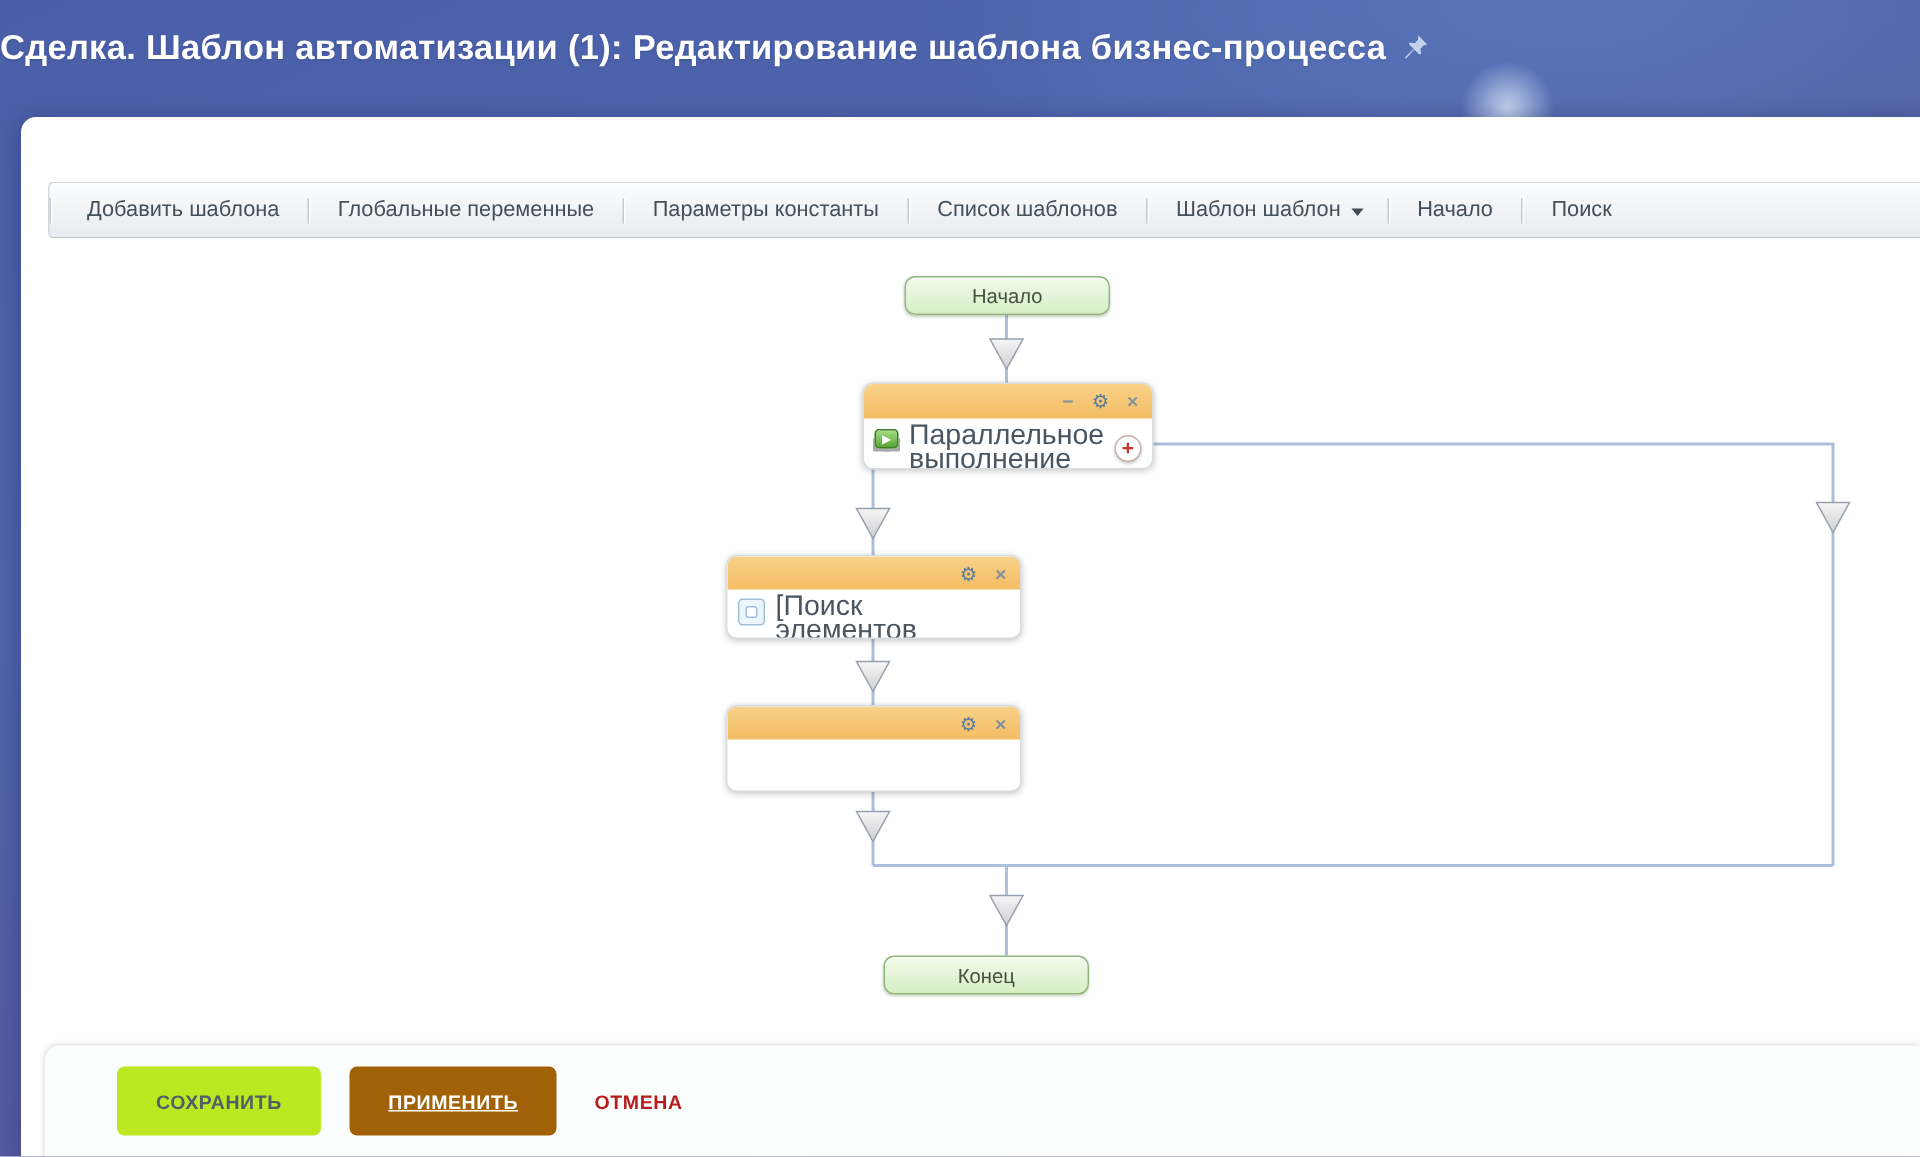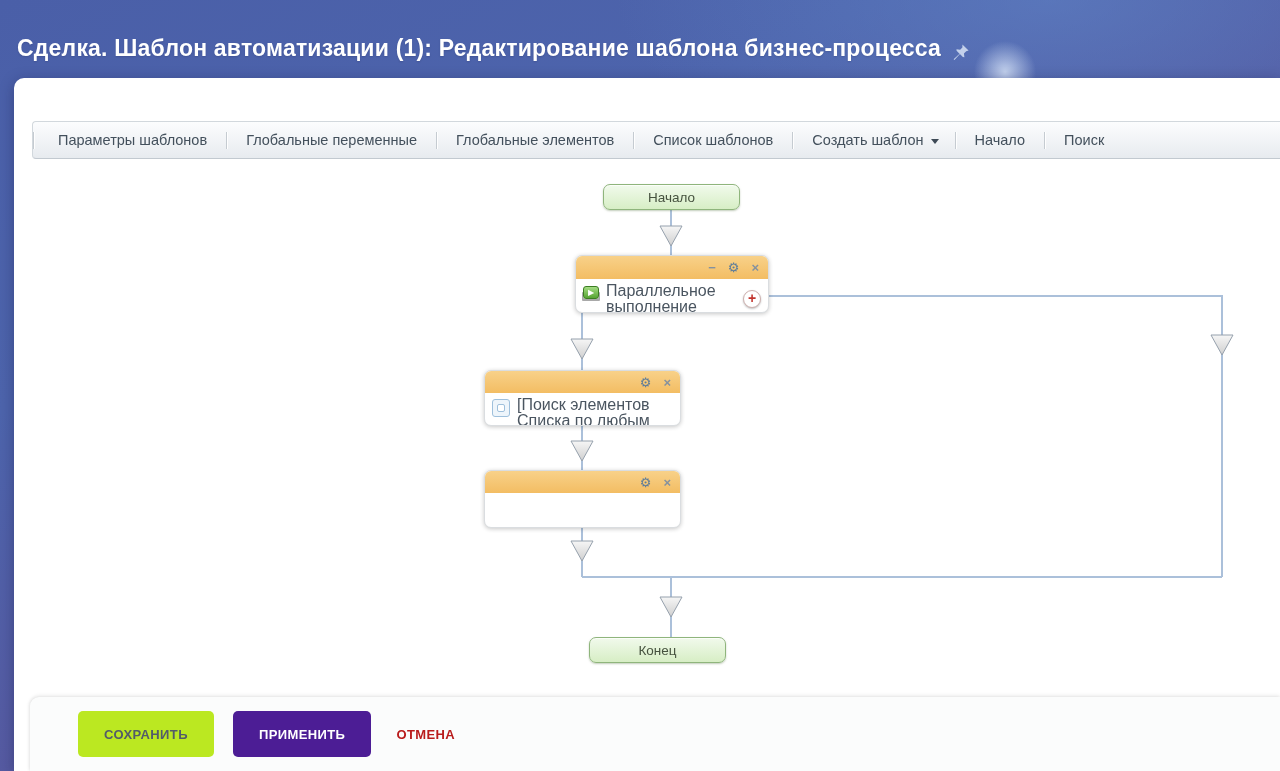--- a/index.html
+++ b/index.html
@@ -7,21 +7,21 @@
   body {
     font-family:"Liberation Sans", sans-serif;
     position:relative;
     background:
       radial-gradient(circle 30px at 1005px 72px, rgba(200,214,240,.95), rgba(200,214,240,0) 31px),
       radial-gradient(ellipse 620px 260px at 82% 0%, rgba(98,134,200,.55), rgba(98,134,200,0) 70%),
       linear-gradient(155deg, #4a5fa8 0%, #4d64ac 30%, #57589f 62%, #64519e 100%);
   }
 
   
-  .title-bar { position:absolute; left:0; top:0; width:100%; height:62px; display:flex; align-items:flex-end; padding-left:17px; }
+  .title-bar { position:absolute; left:0; top:0; width:100%; height:62px; display:flex; align-items:center; }
   .page-title { color:#ffffff; font-size:23px; font-weight:700; letter-spacing:.2px; white-space:nowrap; text-shadow:0 1px 2px rgba(0,0,40,.15); }
   .pin-wrap { margin-left:10px; display:inline-flex; align-items:center; cursor:pointer; }
 
   
   .main-panel { position:absolute; left:14px; top:78px; right:0; bottom:0; background:#ffffff; border-radius:10px 0 0 0; box-shadow:0 3px 14px rgba(20,20,60,.35); }
 
   
   .toolbar {
     position:absolute; left:32px; top:121px; right:0; height:38px;
     background:linear-gradient(#fcfdfe, #e7ebef);
@@ -59,21 +59,21 @@
   .act-header {
     height:23px; background:linear-gradient(#f8d189, #f3bd63);
     display:flex; align-items:center; justify-content:flex-end;
     padding-right:9px; gap:12px;
   }
   .hdr-ico { font-size:13px; line-height:13px; cursor:pointer; }
   .ico-min { color:#8schwarz; color:#84919f; font-weight:700; }
   .ico-gear { color:#5f7d99; }
   .ico-close { color:#84919f; font-weight:700; }
   .act-body { display:flex; align-items:flex-start; padding:4px 6px 4px 7px; position:relative; }
-  .act-text { font-size:16px; line-height:16px; color:#4a5560; margin-left:7px; }
+  .act-text { font-size:19px; line-height:16px; color:#4a5560; margin-left:7px; }
 
   
   .par-icon {
     width:16px; height:13px; margin-top:3px; flex:none;
     background:linear-gradient(#a4dc83, #57a433);
     border:1px solid #3c7d22; border-radius:3px;
     display:flex; align-items:center; justify-content:center;
     color:#ffffff; font-size:8px; line-height:8px;
     box-shadow:-3px 4px 0 -2px #a9a9a9, 3px 4px 0 -2px #a9a9a9;
   }
@@ -97,57 +97,57 @@
   
   .footer-bar {
     position:absolute; left:30px; right:0; top:697px; bottom:0;
     background:#fbfcfc; border-radius:9px 0 0 0;
     box-shadow:0 -1px 4px rgba(0,0,0,.10), -1px 0 3px rgba(0,0,0,.05);
     display:flex; align-items:center; padding-left:48px; gap:19px; z-index:4;
   }
   .btn { height:46px; border:none; border-radius:5px; font-family:"Liberation Sans",sans-serif;
          font-size:13px; font-weight:700; letter-spacing:.4px; cursor:pointer; padding:15px 26px; }
   .btn-save  { background:#bbe821; color:#535c69; }
-  .btn-apply { background:#4c1d95; color:#ffffff; }
+  .btn-apply { background:#a16207; color:#ffffff;text-decoration:underline; }
   .btn-cancel { background:transparent; color:#b91c1c; padding:0 6px; }
 </style>
 </head>
 <body>
 
 <div class="title-bar">
   <span class="page-title">Сделка. Шаблон автоматизации (1): Редактирование шаблона бизнес-процесса</span>
   <span class="pin-wrap">
     <svg width="19" height="19" viewBox="0 0 16 16">
       <path d="M9.6 1.2l5.2 5.2-2 .5-1.9 1.9.4 3.1-1.3-.1-2.5-2.5-4.6 5-.7-.7 5-4.6L4.7 6.6l-.1-1.3 3.1.4 1.9-1.9z" fill="rgba(215,227,245,.85)"></path>
     </svg>
   </span>
 </div>
 
 <div class="main-panel"></div>
 
 <div class="toolbar">
   <span class="tb-sep"></span>
   <div class="tb-item">
-    <span class="tb-label">Параметры шаблонов</span>
+    <span class="tb-label">Добавить шаблона</span>
   </div>
   <span class="tb-sep"></span>
   <div class="tb-item">
     <span class="tb-label">Глобальные переменные</span>
   </div>
   <span class="tb-sep"></span>
   <div class="tb-item">
-    <span class="tb-label">Глобальные элементов</span>
+    <span class="tb-label">Параметры константы</span>
   </div>
   <span class="tb-sep"></span>
   <div class="tb-item">
     <span class="tb-label">Список шаблонов</span>
   </div>
   <span class="tb-sep"></span>
   <div class="tb-item">
-    <span class="tb-label">Создать шаблон</span>
+    <span class="tb-label">Шаблон шаблон</span>
     <span class="caret"></span>
   </div>
   <span class="tb-sep"></span>
   <div class="tb-item">
     <span class="tb-label">Начало</span>
   </div>
   <span class="tb-sep"></span>
   <div class="tb-item">
     <span class="tb-label">Поиск</span>
   </div>

